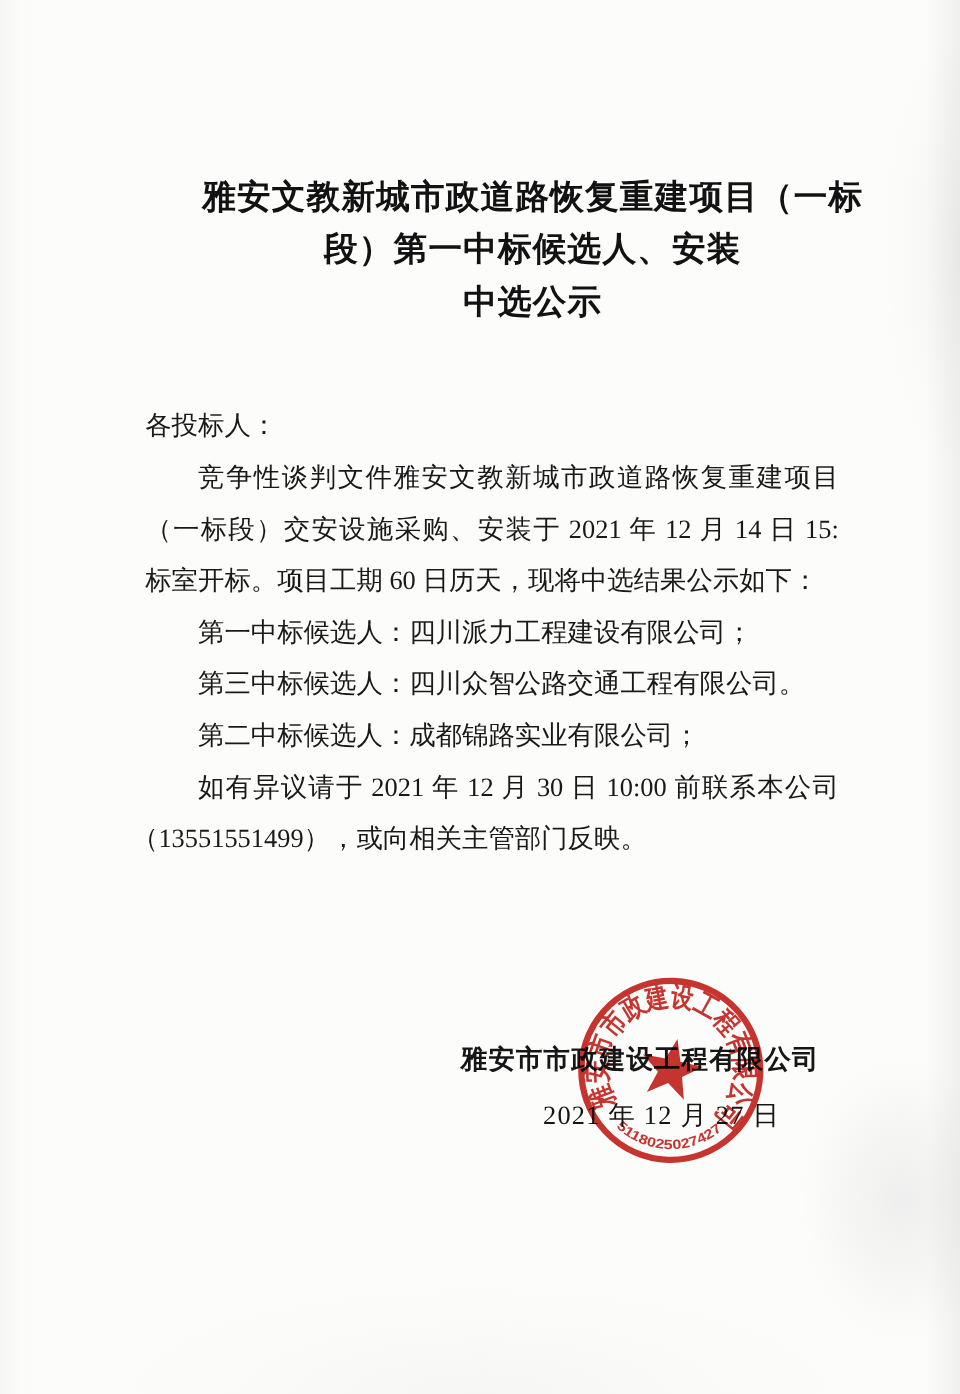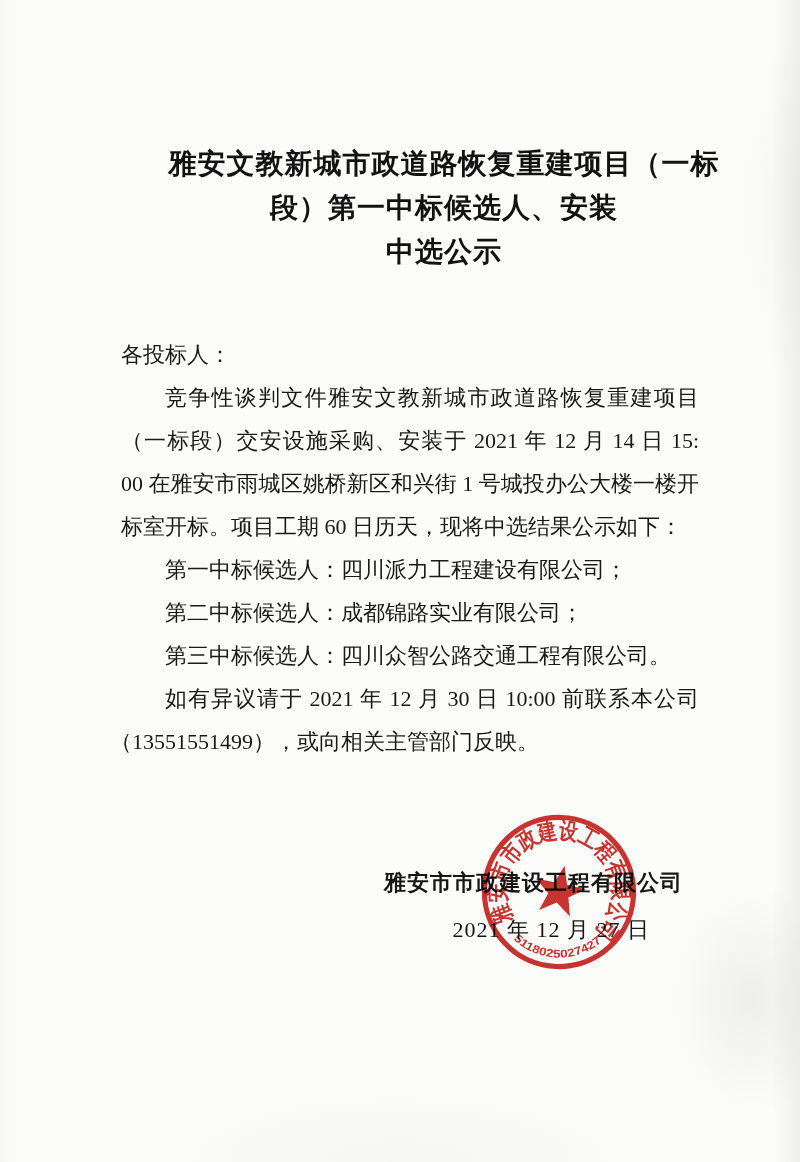--- a/index.html
+++ b/index.html
@@ -100,25 +100,24 @@
   <div class="title-block">
     <div class="title-line">雅安文教新城市政道路恢复重建项目（一标</div>
     <div class="title-line">段）第一中标候选人、安装</div>
     <div class="title-line">中选公示</div>
   </div>
 
   <div class="body-block">
     <div class="bline">各投标人：</div>
     <div class="bline jfull indent">竞争性谈判文件雅安文教新城市政道路恢复重建项目</div>
     <div class="bline jfull">（一标段）交安设施采购、安装于 2021 年 12 月 14 日 15:</div>
-    <div class="bline jfull">00 在雅安市雨城区姚桥新区和兴街 1 号城投办公大楼一楼开</div>
     <div class="bline">标室开标。项目工期 60 日历天，现将中选结果公示如下：</div>
     <div class="bline indent">第一中标候选人：四川派力工程建设有限公司；</div>
+    <div class="bline indent">第三中标候选人：四川众智公路交通工程有限公司。</div>
     <div class="bline indent">第二中标候选人：成都锦路实业有限公司；</div>
-    <div class="bline indent">第三中标候选人：四川众智公路交通工程有限公司。</div>
     <div class="bline jfull indent">如有异议请于 2021 年 12 月 30 日 10:00 前联系本公司</div>
     <div class="bline hang">（13551551499），或向相关主管部门反映。</div>
   </div>
 
   <div class="signature-block">
     <div class="sig-company">雅安市市政建设工程有限公司</div>
     <div class="sig-date">2021 年 12 月 27 日</div>
   </div>
 
   <div class="seal">

